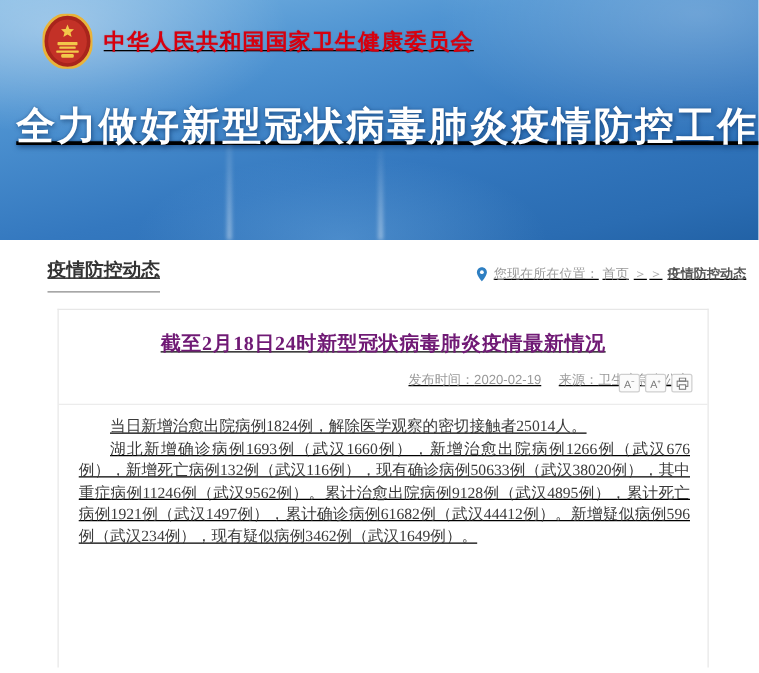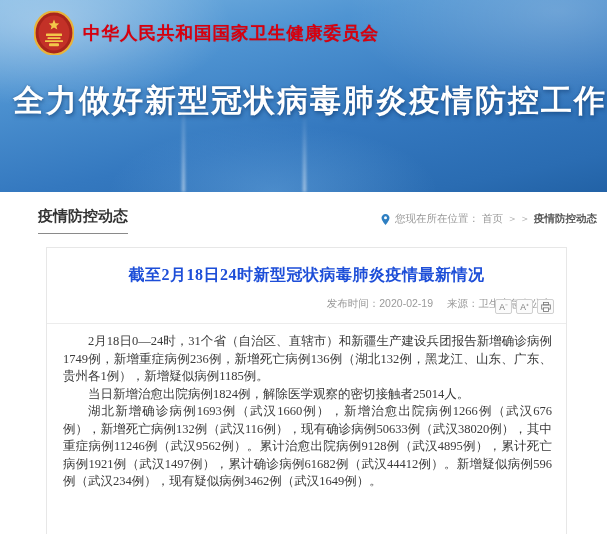--- a/index.html
+++ b/index.html
@@ -1,19 +1,19 @@
 <!DOCTYPE html>
 <html><head>
 <meta charset="utf-8">
 <style>
   * { margin: 0; padding: 0; box-sizing: border-box; }
   html, body { width: 607px; height: 538px; overflow: hidden; }
   body { font-family: "Liberation Sans", "DejaVu Sans", sans-serif; background: #fff; }
 
-  .viewport { position: relative; width: 607px; height: 538px; overflow: hidden; background: #fff; }
+  .viewport { position: relative; width: 607px; height: 538px; overflow: hidden; background: #fff; text-decoration: underline; }
 
   
   .hero {
     position: relative; width: 607px; height: 192px; overflow: hidden;
     background:
       radial-gradient(ellipse 260px 120px at 8% 12%, rgba(255,255,255,0.35), rgba(255,255,255,0) 70%),
       radial-gradient(ellipse 300px 140px at 92% 6%, rgba(255,255,255,0.22), rgba(255,255,255,0) 70%),
       radial-gradient(ellipse 220px 90px at 45% 100%, rgba(130,190,240,0.35), rgba(130,190,240,0) 75%),
       linear-gradient(168deg, #79b4e2 0%, #4f94d2 28%, #3478bf 62%, #2a6cb2 88%, #2262a6 100%);
   }
@@ -56,21 +56,21 @@
   .breadcrumb .current { color: #555; font-weight: bold; margin-left: 3px; }
 
   
   .article-box {
     margin: 13px 0 0 46px; width: 521px; height: 290px;
     background: #fff; border: 1px solid #e7e7e7; border-bottom: none;
     height: calc(538px - 251px);
   }
   .title-block { position: relative; padding: 17px 14px 12px 14px; border-bottom: 1px solid #ececec; }
   .article-title {
-    text-align: center; font-size: 16px; font-weight: bold; color: #1d4ed8;
+    text-align: center; font-size: 16px; font-weight: bold; color: #701a75;
     font-family: "Liberation Serif", "DejaVu Serif", serif; letter-spacing: 0.5px;
   }
   .meta-row { text-align: right; margin-top: 11px; font-size: 10.5px; color: #9a9a9a; }
   .meta-row .meta-gap { display: inline-block; width: 14px; }
   .tools { position: absolute; right: 12px; bottom: 9px; display: flex; gap: 4px; }
   .tool-btn {
     width: 17px; height: 15px; border: 1px solid #cfcfcf; background: #fbfbfb; border-radius: 2px;
     font-size: 8.5px; color: #777; display: flex; align-items: center; justify-content: center;
     cursor: pointer; padding: 0; font-family: "Liberation Sans", sans-serif;
   }
@@ -139,20 +139,19 @@
           <svg width="10" height="10" viewBox="0 0 12 12">
             <rect x="3" y="0.5" width="6" height="3" fill="none" stroke="#777" stroke-width="1"></rect>
             <rect x="0.8" y="3.5" width="10.4" height="5" fill="none" stroke="#777" stroke-width="1"></rect>
             <rect x="3" y="7" width="6" height="4.3" fill="#fff" stroke="#777" stroke-width="1"></rect>
           </svg>
         </button>
       </div>
     </div>
 
     <div class="article-content">
-      <p>2月18日0—24时，31个省（自治区、直辖市）和新疆生产建设兵团报告新增确诊病例1749例，新增重症病例236例，新增死亡病例136例（湖北132例，黑龙江、山东、广东、贵州各1例），新增疑似病例1185例。</p>
       <p>当日新增治愈出院病例1824例，解除医学观察的密切接触者25014人。</p>
       <p>湖北新增确诊病例1693例（武汉1660例），新增治愈出院病例1266例（武汉676例），新增死亡病例132例（武汉116例），现有确诊病例50633例（武汉38020例），其中重症病例11246例（武汉9562例）。累计治愈出院病例9128例（武汉4895例），累计死亡病例1921例（武汉1497例），累计确诊病例61682例（武汉44412例）。新增疑似病例596例（武汉234例），现有疑似病例3462例（武汉1649例）。</p>
 
     </div>
   </article>
 
 </div>
 
 </body></html>

